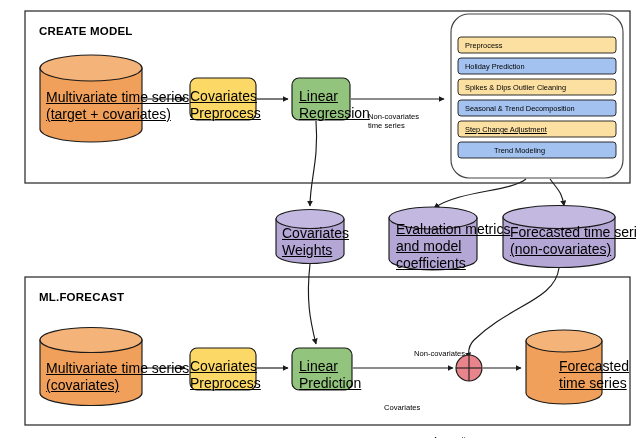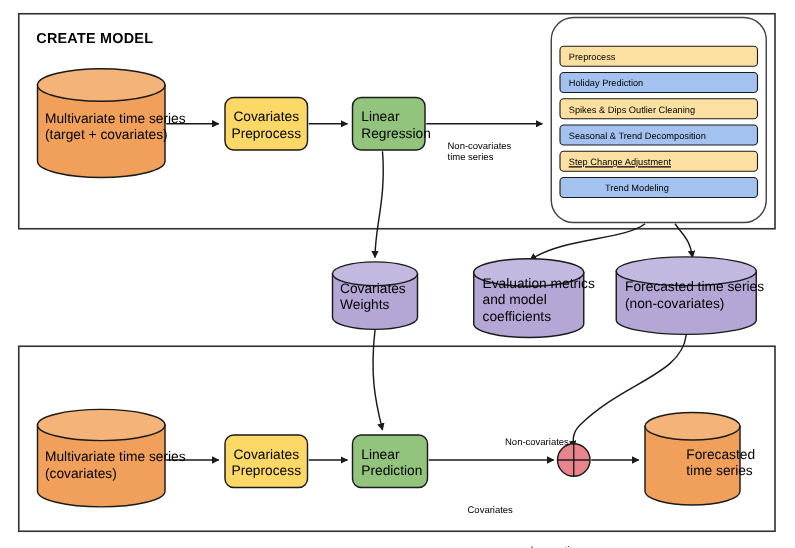--- a/index.html
+++ b/index.html
@@ -1,22 +1,22 @@
 <!DOCTYPE html>
 <html><head>
 <meta charset="utf-8">
 <style>
   html,body{margin:0;padding:0;background:#ffffff;}
   body{width:636px;height:438px;position:relative;overflow:hidden;
        font-family:"Liberation Sans","DejaVu Sans",sans-serif;color:#000;}
-  #stage{position:absolute;left:0;top:0;width:598px;height:438px;}
+  #stage{position:absolute;left:10px;top:0;width:598px;height:438px;}
   svg#canvas{position:absolute;left:0;top:0;width:636px;height:438px;}
   .lbl{position:absolute;pointer-events:none;white-space:pre;line-height:1.22;}
   .section-title{font-size:11.5px;font-weight:bold;letter-spacing:.2px;}
-  .node-text{font-size:11px;}
+  .node-text{font-size:14px;text-decoration:underline;}
   .edge-text{font-size:7.6px;margin-top:48px;}
   .pipe-title{font-size:8.6px;font-weight:bold;}
   .pipe-step{font-size:7.4px;}
   .ctr{text-align:center;}
 </style>
 </head>
 <body>
 
 <div id="stage">
 
@@ -101,20 +101,21 @@
 
   <line x1="473" y1="368" x2="511" y2="368" stroke="#1a1a1a" stroke-width="1.15" marker-end="url(#arw)"></line>
 
   <g>
     <path d="M516 341 L516 393 A38 11 0 0 0 592 393 L592 341 Z" fill="#F0A05A" stroke="#1a1a1a" stroke-width="1.15"></path>
     <ellipse cx="554" cy="341" rx="38" ry="11" fill="#F4B378" stroke="#1a1a1a" stroke-width="1.15"></ellipse>
   </g>
 </svg>
 
 <div class="lbl section-title" style="left:29px;top:24px;">CREATE MODEL</div>
+<div class="lbl section-title" style="left:29px;top:290px;">ML.FORECAST</div>
 
 <div class="lbl node-text" style="left:36px;top:89px;width:96px;">Multivariate time series
 (target + covariates)</div>
 <div class="lbl node-text ctr" style="left:180px;top:88px;width:66px;">Covariates
 Preprocess</div>
 <div class="lbl node-text" style="left:289px;top:88px;width:54px;">Linear
 Regression</div>
 <div class="lbl edge-text" style="left:358px;top:64px;width:74px;">Non-covariates
 time series</div>
 

